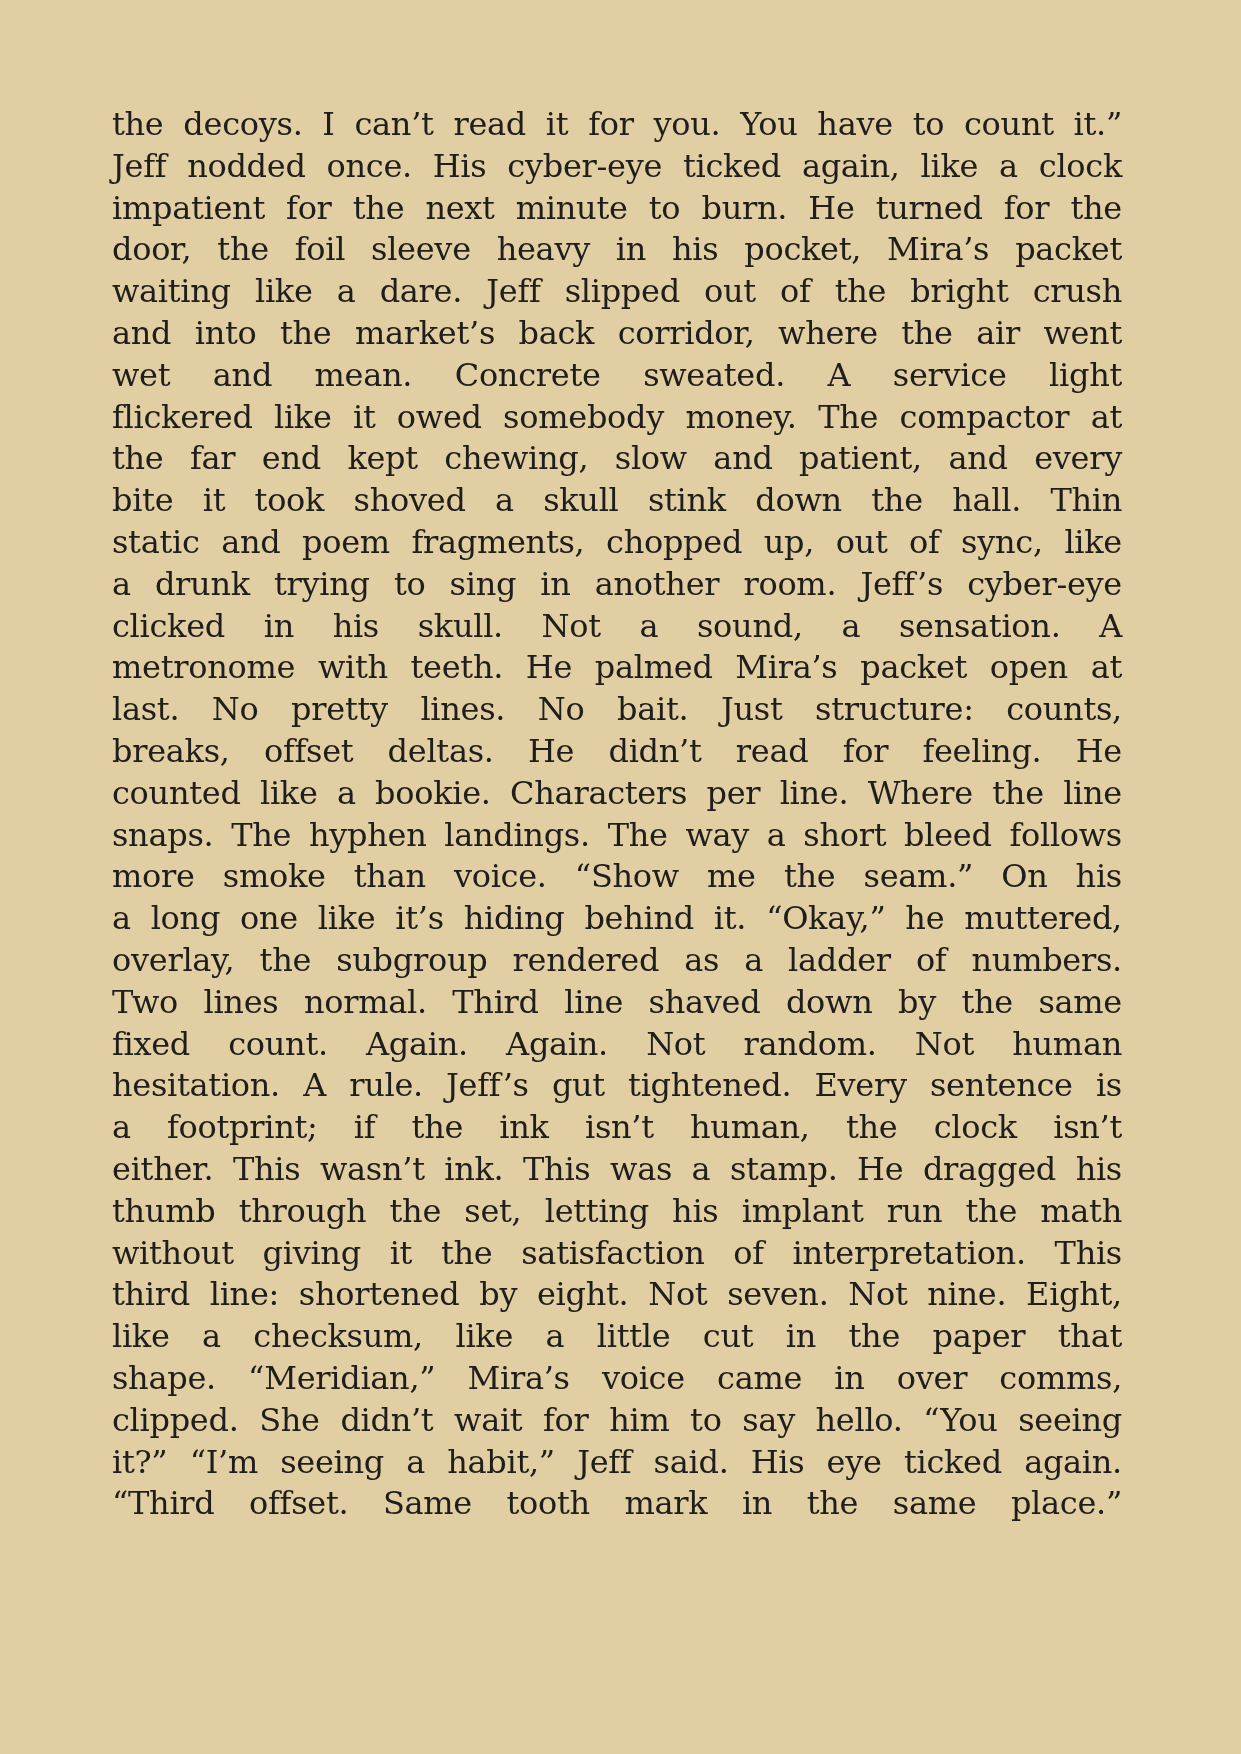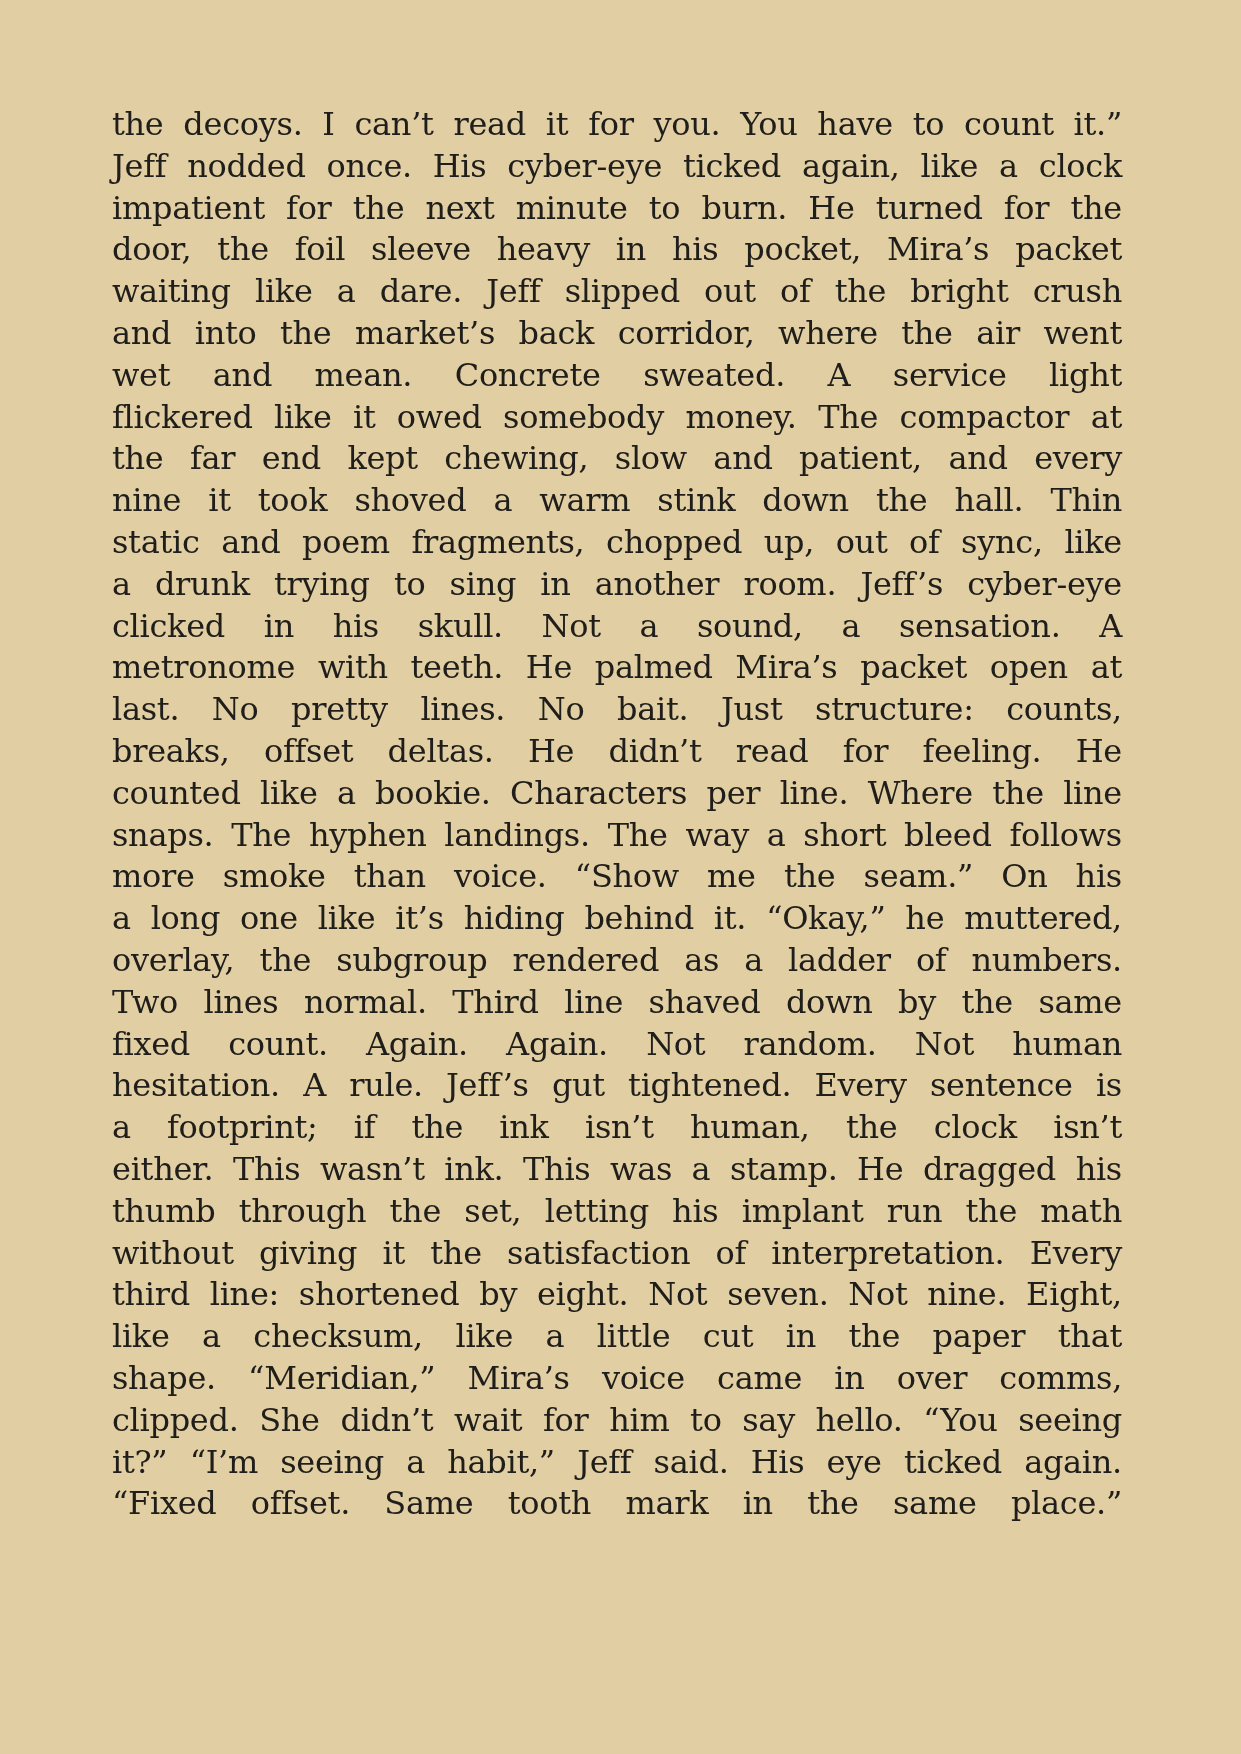--- a/index.html
+++ b/index.html
@@ -48,39 +48,39 @@
   <div class="body-text">
       <div class="line">the decoys. I can’t read it for you. You have to count it.”</div>
       <div class="line">Jeff nodded once. His cyber-eye ticked again, like a clock</div>
       <div class="line">impatient for the next minute to burn. He turned for the</div>
       <div class="line">door, the foil sleeve heavy in his pocket, Mira’s packet</div>
       <div class="line">waiting like a dare. Jeff slipped out of the bright crush</div>
       <div class="line">and into the market’s back corridor, where the air went</div>
       <div class="line">wet and mean. Concrete sweated. A service light</div>
       <div class="line">flickered like it owed somebody money. The compactor at</div>
       <div class="line">the far end kept chewing, slow and patient, and every</div>
-      <div class="line">nine it took shoved a warm stink down the hall. Thin</div>
+      <div class="line">bite it took shoved a skull stink down the hall. Thin</div>
       <div class="line">static and poem fragments, chopped up, out of sync, like</div>
       <div class="line">a drunk trying to sing in another room. Jeff’s cyber-eye</div>
       <div class="line">clicked in his skull. Not a sound, a sensation. A</div>
       <div class="line">metronome with teeth. He palmed Mira’s packet open at</div>
       <div class="line">last. No pretty lines. No bait. Just structure: counts,</div>
       <div class="line">breaks, offset deltas. He didn’t read for feeling. He</div>
       <div class="line">counted like a bookie. Characters per line. Where the line</div>
       <div class="line">snaps. The hyphen landings. The way a short bleed follows</div>
       <div class="line">more smoke than voice. “Show me the seam.” On his</div>
       <div class="line">a long one like it’s hiding behind it. “Okay,” he muttered,</div>
       <div class="line">overlay, the subgroup rendered as a ladder of numbers.</div>
       <div class="line">Two lines normal. Third line shaved down by the same</div>
       <div class="line">fixed count. Again. Again. Not random. Not human</div>
       <div class="line">hesitation. A rule. Jeff’s gut tightened. Every sentence is</div>
       <div class="line">a footprint; if the ink isn’t human, the clock isn’t</div>
       <div class="line">either. This wasn’t ink. This was a stamp. He dragged his</div>
       <div class="line">thumb through the set, letting his implant run the math</div>
-      <div class="line">without giving it the satisfaction of interpretation. Every</div>
+      <div class="line">without giving it the satisfaction of interpretation. This</div>
       <div class="line">third line: shortened by eight. Not seven. Not nine. Eight,</div>
       <div class="line">like a checksum, like a little cut in the paper that</div>
       <div class="line">shape. “Meridian,” Mira’s voice came in over comms,</div>
       <div class="line">clipped. She didn’t wait for him to say hello. “You seeing</div>
       <div class="line">it?” “I’m seeing a habit,” Jeff said. His eye ticked again.</div>
-      <div class="line">“Fixed offset. Same tooth mark in the same place.”</div>
+      <div class="line">“Third offset. Same tooth mark in the same place.”</div>
     </div>
 </div>
 
 </body></html>

